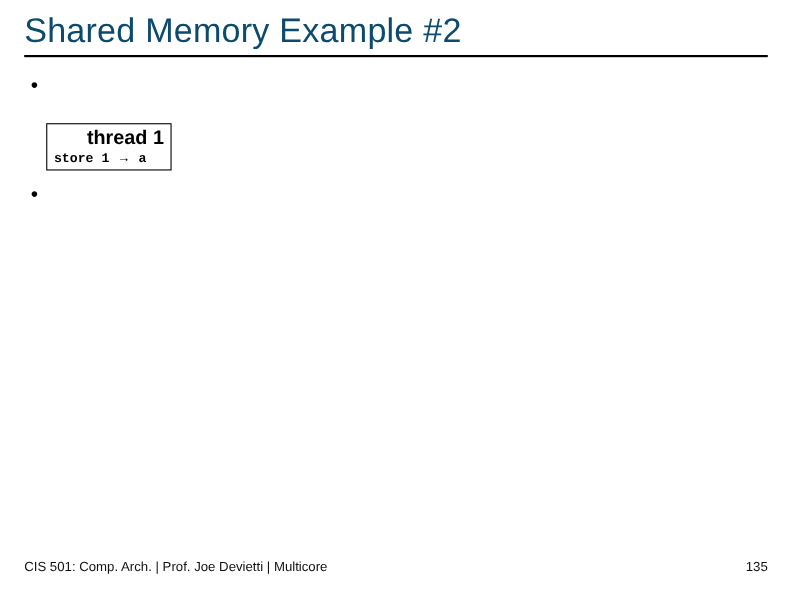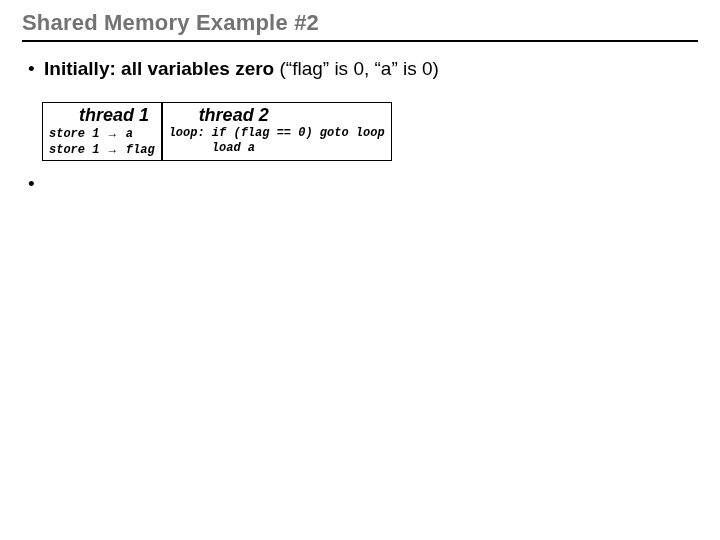--- a/index.html
+++ b/index.html
@@ -1,64 +1,59 @@
 <!DOCTYPE html>
 <html><head>
 <meta charset="utf-8">
 <style>
   * { margin: 0; padding: 0; box-sizing: border-box; }
   html, body { width: 720px; height: 540px; background: #fff; font-family: Verdana, Geneva, sans-serif; color: #000; }
   .slide { width: 720px; height: 540px; position: relative; padding: 10px 22px 0 22px; }
-  .title { font-size: 22px; color: #737373; font-weight: 700; letter-spacing: 0.2px; padding-bottom: 4px; font-family: Verdana, Geneva, sans-serif; }
+  .title { font-size: 31px; color: #0c4a6e; font-weight: 400; letter-spacing: 0.2px; padding-bottom: 4px; font-family: Verdana, Geneva, sans-serif; }
   .title-rule { border: none; border-top: 2px solid #000; margin: 0 0 14px 0; width: 100%; }
   .bullets { padding-left: 6px; }
   .bullet { display: flex; align-items: flex-start; font-size: 19px; line-height: 1.35; margin-bottom: 16px; }
   .bullet .dot { width: 16px; flex: 0 0 16px; }
   .bullet b { font-weight: 700; }
-  .code-area { margin: 20px 0 10px 20px; font-style: italic; }
+  .code-area { margin: 20px 0 10px 20px; }
   .code-row { display: flex; }
   .code-box { border: 1px solid #000; padding: 0 6px 2px 6px; }
   .box1 { margin-right: 0; border-right: 1px solid #000; }
   .code-hdr { font-family: Verdana, Geneva, sans-serif; font-weight: 700; font-size: 18px; padding: 2px 0 0 30px; }
   .code-line { font-family: "Courier New", Courier, monospace; font-weight: 700; font-size: 12px; white-space: pre; line-height: 1.25; }
   .arrow { font-family: Arial, sans-serif; }
   .footer { position: absolute; bottom: 18px; left: 22px; right: 22px; display: flex; justify-content: space-between; font-size: 12px; color: #111; }
 </style>
 </head>
 <body>
 
 <div class="slide">
 
   <div class="title">Shared Memory Example #2</div>
   <hr class="title-rule">
 
   <div class="bullets">
     <div class="bullet">
       <span class="dot">•</span>
-      <span>
-        <b>Initially: all variables zero</b><span> (“flag” is 0, “a” is 0)</span>
-      </span>
     </div>
   </div>
 
   <div class="code-area">
     <div class="code-row">
       <div class="code-box box1">
         <div class="code-hdr">thread 1</div>
         <div class="code-line"><span>store 1 </span><span class="arrow">→</span><span> a</span></div>
-        <div class="code-line"><span>store 1 </span><span class="arrow">→</span><span> flag</span></div>
-      </div>
-      <div class="code-box">
-        <div class="code-hdr">thread 2</div>
-        <div class="code-line">loop: if (flag == 0) goto loop</div>
-        <div class="code-line">      load a</div>
       </div>
     </div>
   </div>
 
   <div class="bullets">
     <div class="bullet">
       <span class="dot">•</span>
     </div>
   </div>
 
+  <div class="footer">
+    <span>CIS 501: Comp. Arch.  |  Prof. Joe Devietti  |  Multicore</span>
+    <span>135</span>
+  </div>
 
 </div>
 
 </body></html>

